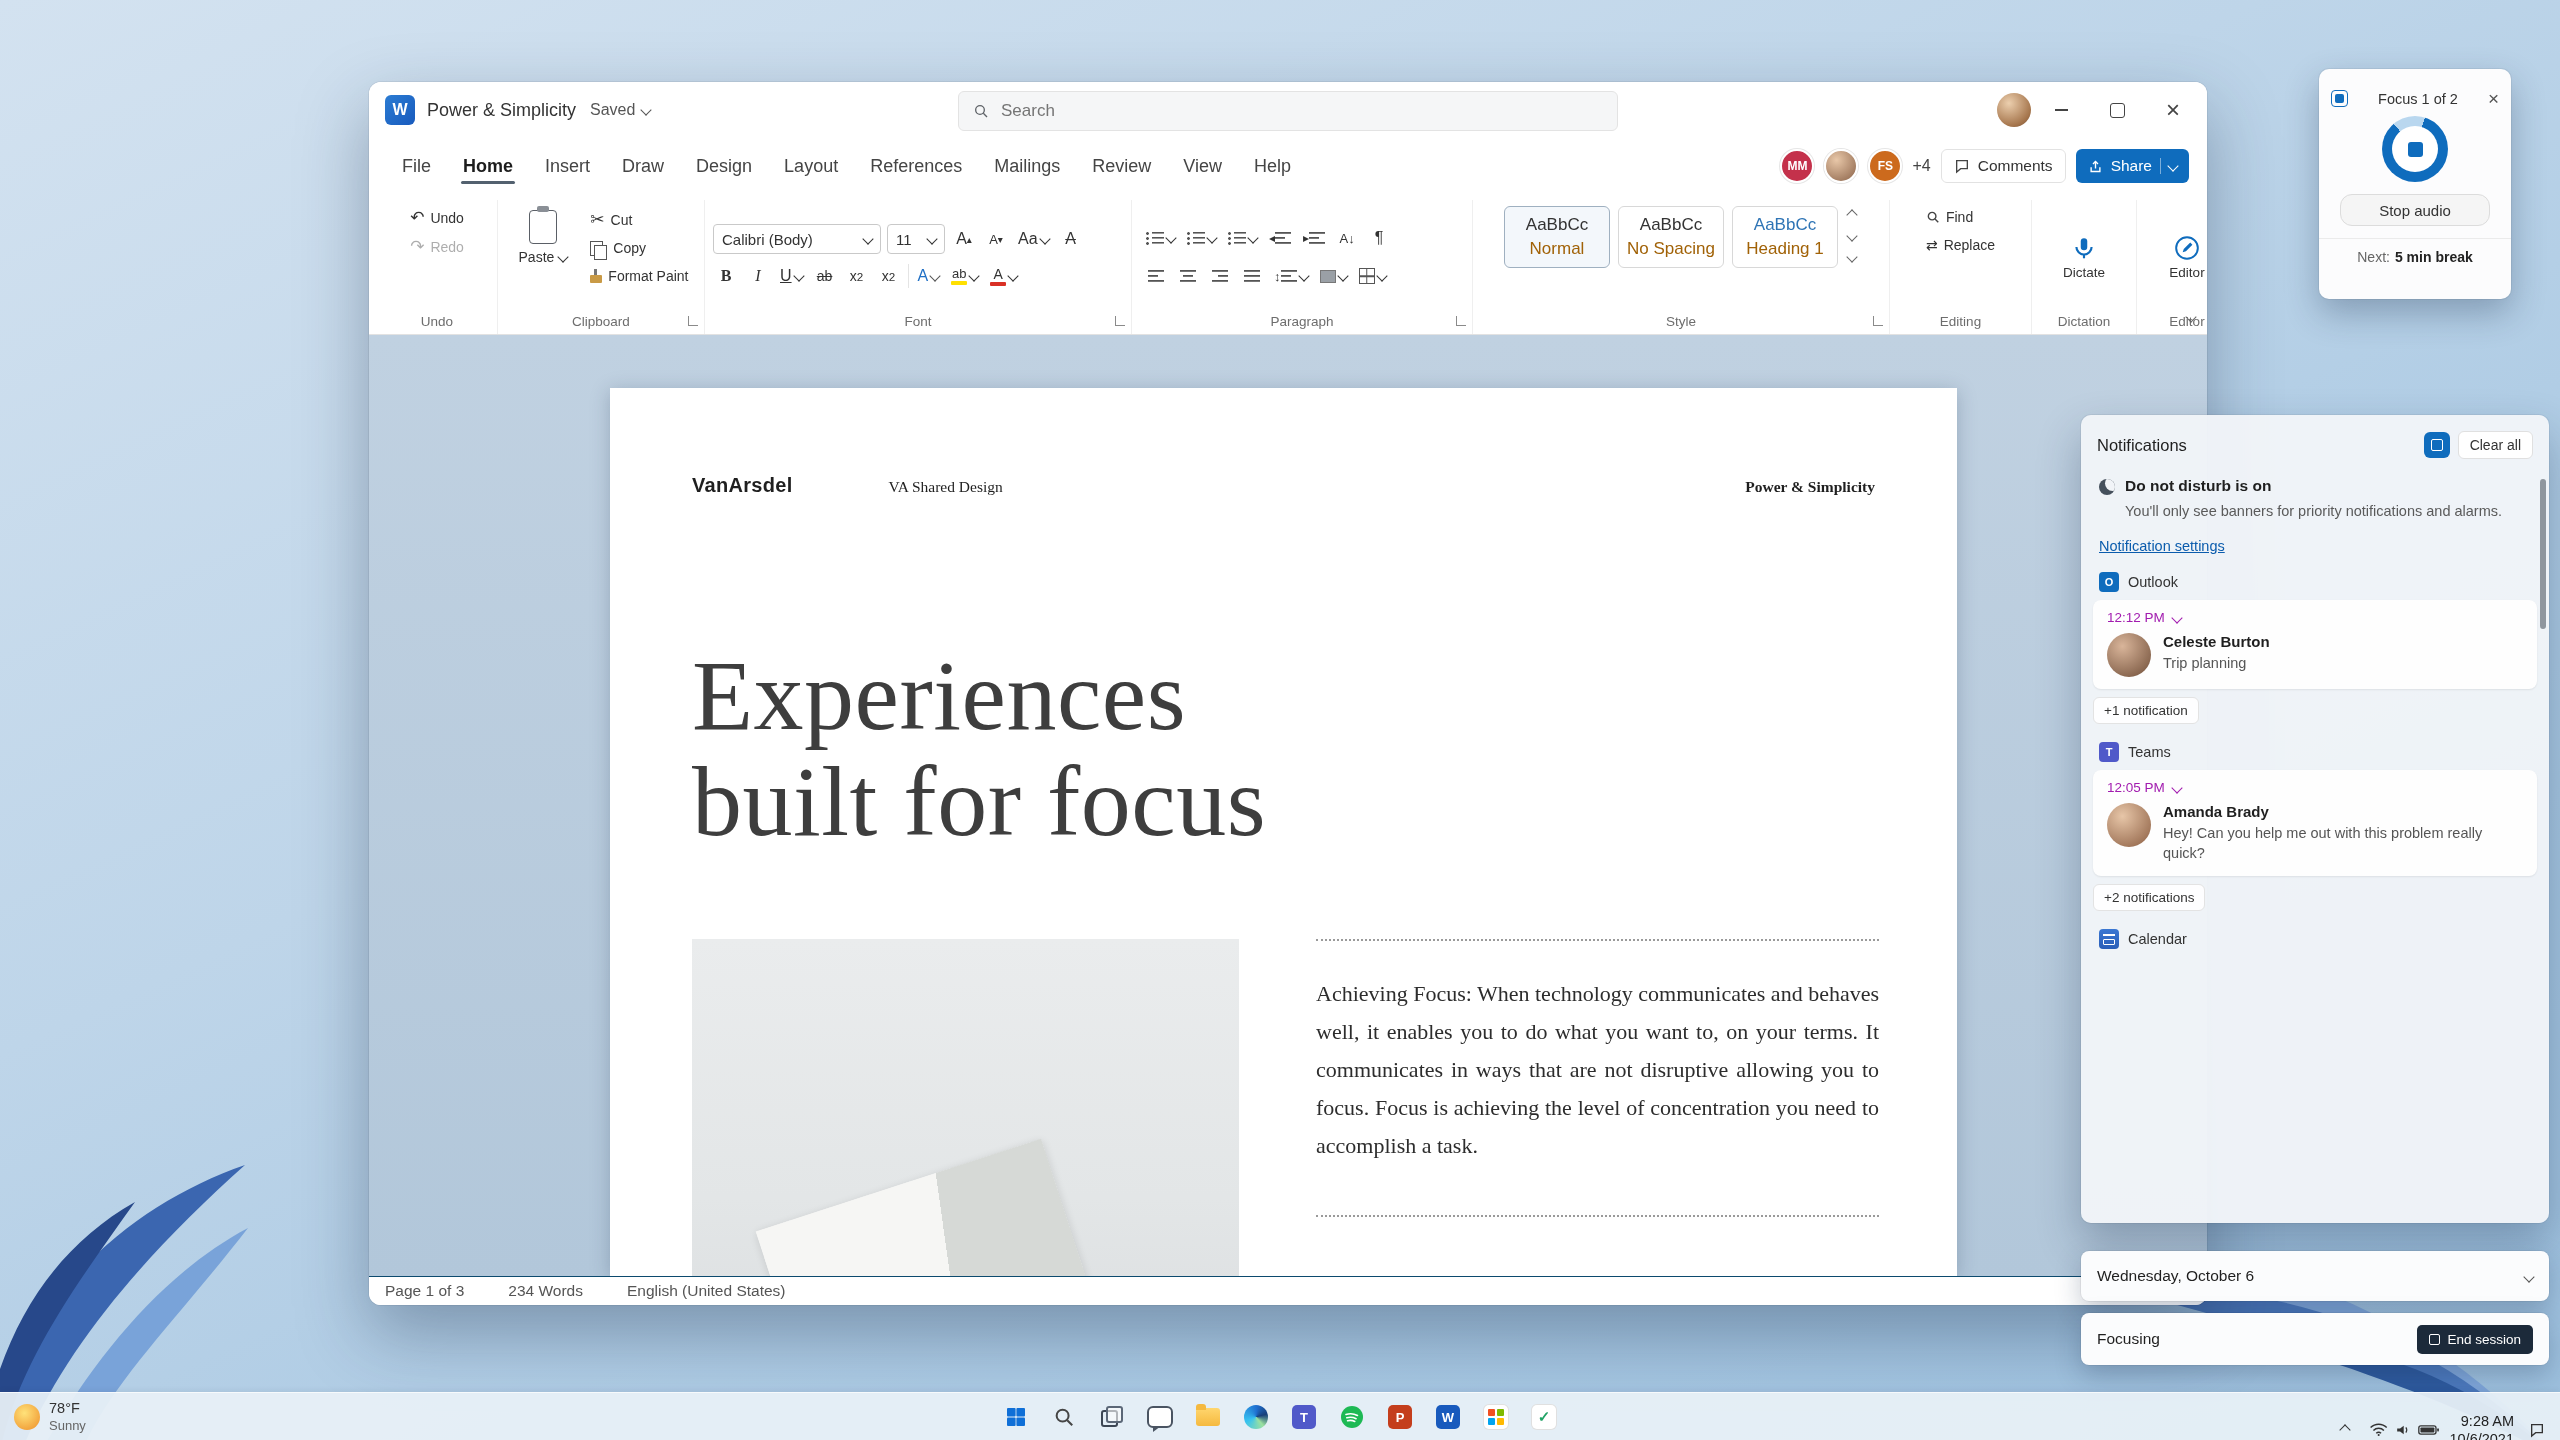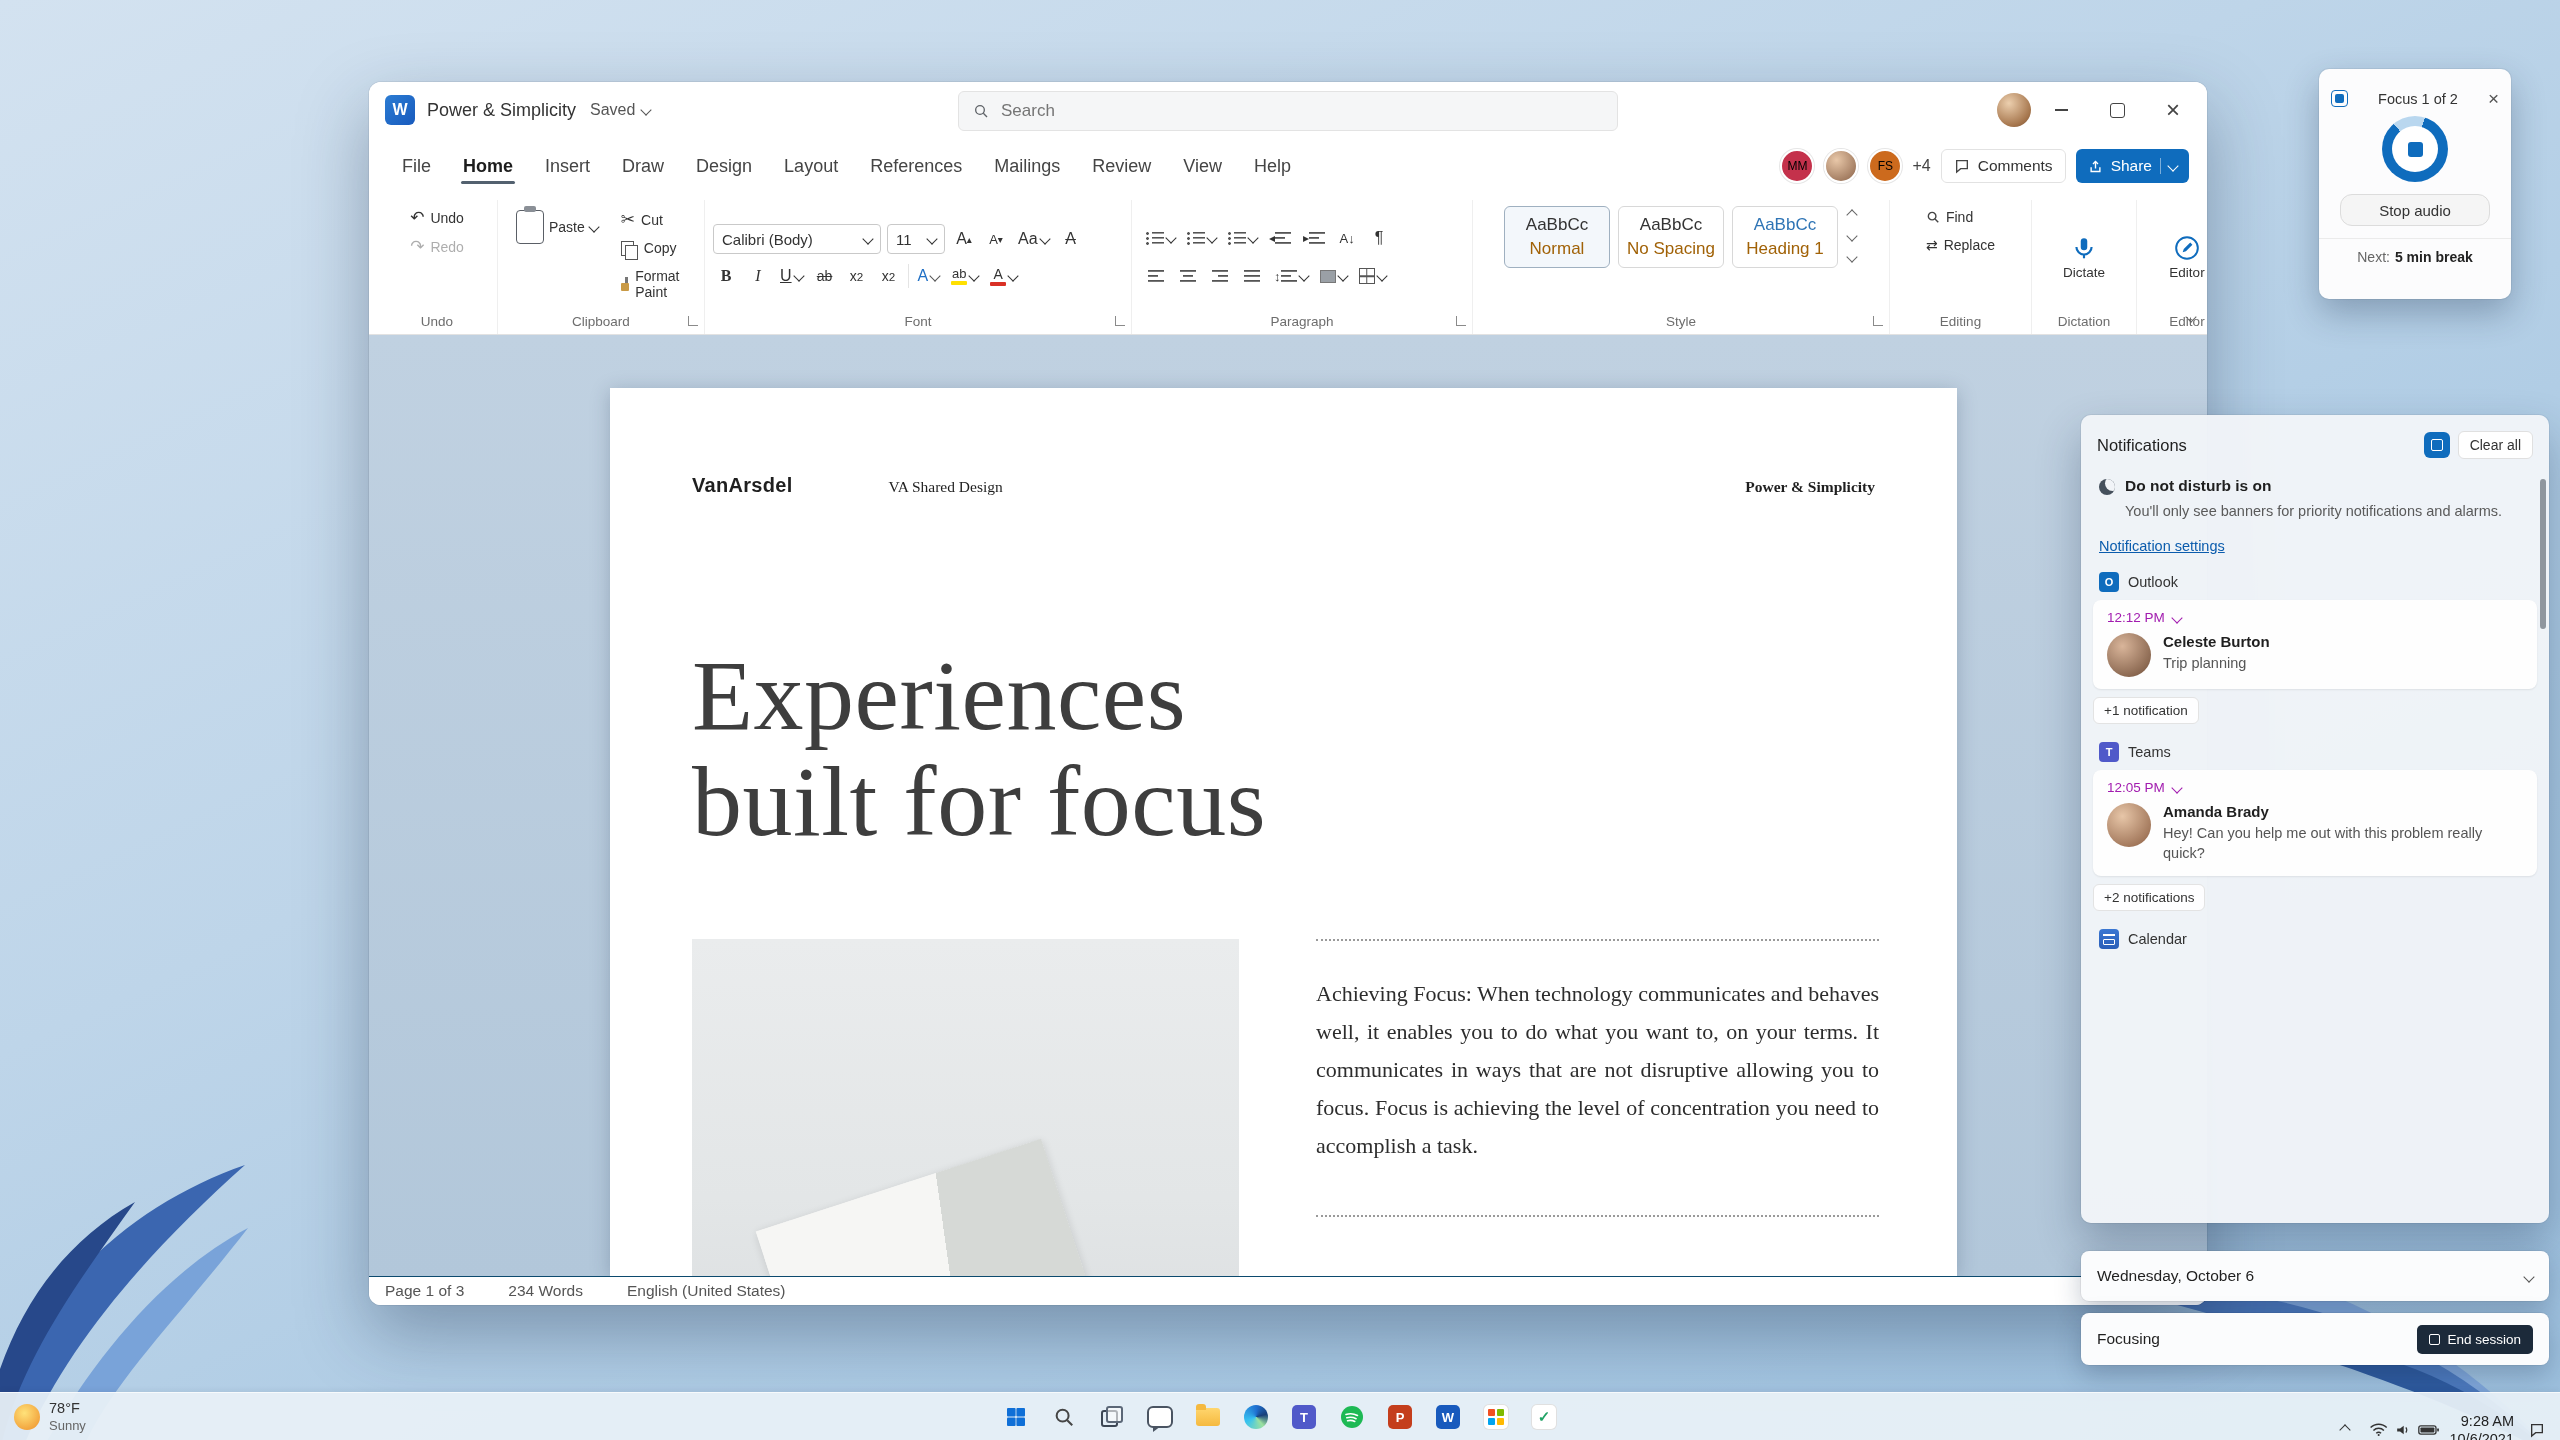--- a/index.html
+++ b/index.html
@@ -32,37 +32,37 @@
   .minline{width:13px;height:2px;background:#444;display:inline-block}
   .maxbox{width:13px;height:13px;border:1.6px solid #444;border-radius:3px;display:inline-block}
   .closex{font-size:24px;line-height:1}
 
   .tabsrow{height:56px;display:flex;align-items:center;padding:0 18px;gap:2px;flex:none}
   .tab{padding:10px 15px;font-size:18px;color:#454545;border-radius:6px;position:relative}
   .tab.active{color:#1d1d1d;font-weight:700}
   .tab.active:after{content:"";position:absolute;left:13px;right:13px;bottom:3px;height:3px;border-radius:2px;background:#53616f}
   .collab{margin-left:auto;display:flex;align-items:center;gap:10px}
   .pres{width:30px;height:30px;border-radius:50%;display:flex;align-items:center;justify-content:center;
-        color:#000000;font-size:12px;font-weight:400;border:2px solid #fff;box-shadow:0 0 0 1px #e6e6e6;flex:none}
+        color:#ffffff;font-size:12px;font-weight:700;border:2px solid #fff;box-shadow:0 0 0 1px #e6e6e6;flex:none}
   .more4{font-size:16px;color:#444}
   .cmtbtn{display:flex;align-items:center;gap:8px;font-size:15.5px;color:#333;border:1px solid #e2e2e2;border-radius:6px;padding:7px 12px;background:#fff}
   .sharebtn{display:flex;align-items:center;gap:8px;font-size:15.5px;color:#fff;background:#0f6cbd;border-radius:6px;padding:8px 12px}
   .sharebtn .sep{width:1px;height:16px;background:rgba(255,255,255,.45)}
 
   
   .ribbon{height:134px;flex:none;display:flex;align-items:stretch;padding:6px 8px 0;border-bottom:1px solid #e2e2e2;position:relative;font-size:14px;color:#333}
   .rgroup{position:relative;display:flex;flex-direction:column;align-items:center;padding:2px 8px 0;border-right:1px solid #efefef;flex:none}
   .gbody{flex:1;display:flex;align-items:flex-start;gap:8px;padding-top:4px;width:100%;justify-content:center}
   .glabel{height:26px;display:flex;align-items:center;justify-content:center;font-size:13.5px;color:#6d6d6d;gap:6px}
   .colstack{display:flex;flex-direction:column;gap:6px;align-items:flex-start}
   .sb{display:flex;align-items:center;gap:6px;font-size:14px;color:#333;padding:3px 5px;border-radius:4px}
   .sb.dis{opacity:.4}
   .ch{font-size:17px;line-height:1}
   .dlg{position:absolute;right:6px;bottom:8px;width:9px;height:9px;border-left:1.5px solid #8a8a8a;border-bottom:1.5px solid #8a8a8a}
-  .pastebig{display:flex;flex-direction:row;align-items:center;gap:5px;padding:4px 10px;border-radius:6px}
+  .pastebig{display:flex;flex-direction:column;align-items:center;gap:5px;padding:4px 10px;border-radius:6px}
   .pasteIc{width:26px;height:32px;border:1.8px solid #5a5f66;border-radius:4px;position:relative;background:#fff}
   .pasteIc:before{content:"";position:absolute;top:-5px;left:50%;transform:translateX(-50%);width:12px;height:6px;background:#8a8f96;border-radius:2px}
   .copyIc{width:11px;height:13px;border:1.5px solid #555;background:#fff;position:relative;margin-right:4px}
   .copyIc:after{content:"";position:absolute;left:3px;top:3px;width:11px;height:13px;border:1.5px solid #555;background:#fff}
   .fpIc{width:12px;height:8px;background:#c99a46;border-radius:1px;position:relative;margin-top:5px}
   .fpIc:before{content:"";position:absolute;top:-6px;left:4px;width:3px;height:6px;background:#777}
   .fselect{display:flex;align-items:center;justify-content:space-between;border:1px solid #c9c9c9;border-radius:4px;height:30px;padding:0 8px;background:#fff;font-size:15px;color:#333}
   .frow{display:flex;align-items:center;gap:6px}
   .fbtn{min-width:26px;height:28px;display:flex;align-items:center;justify-content:center;border-radius:4px;padding:0 3px;font-size:16px}
   .serifB{font-family:"Liberation Serif",serif;font-weight:700}

